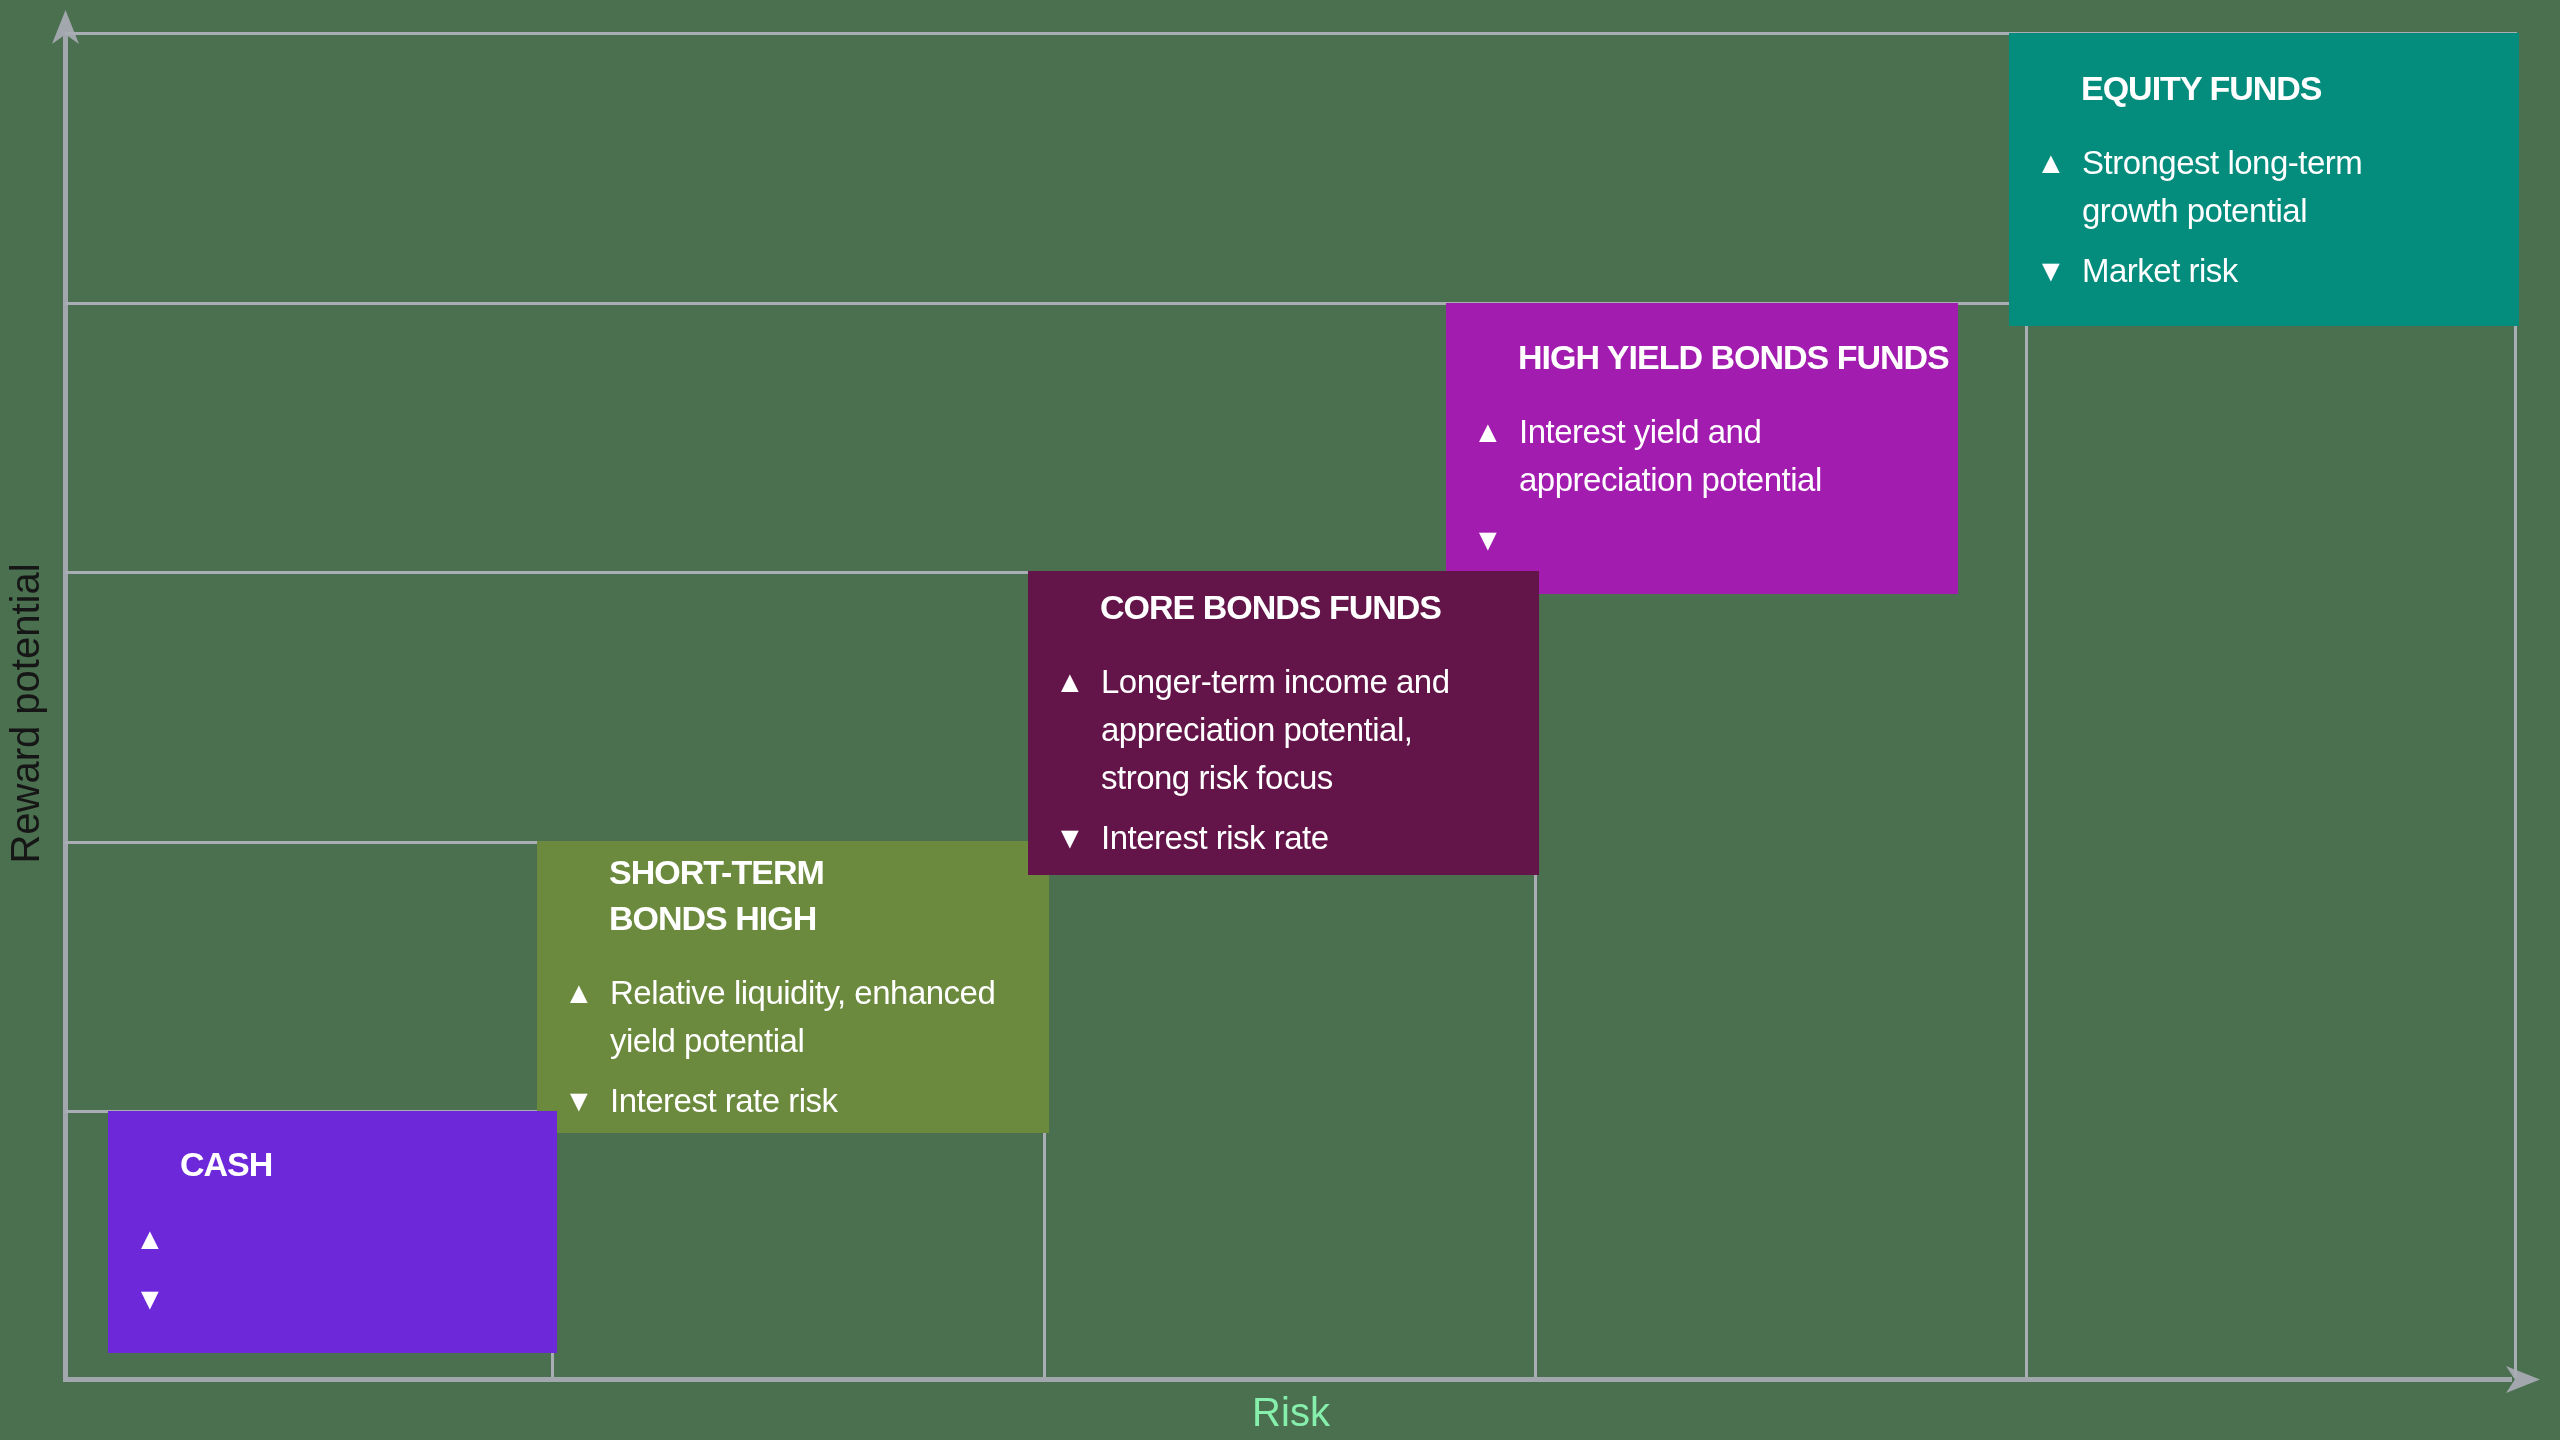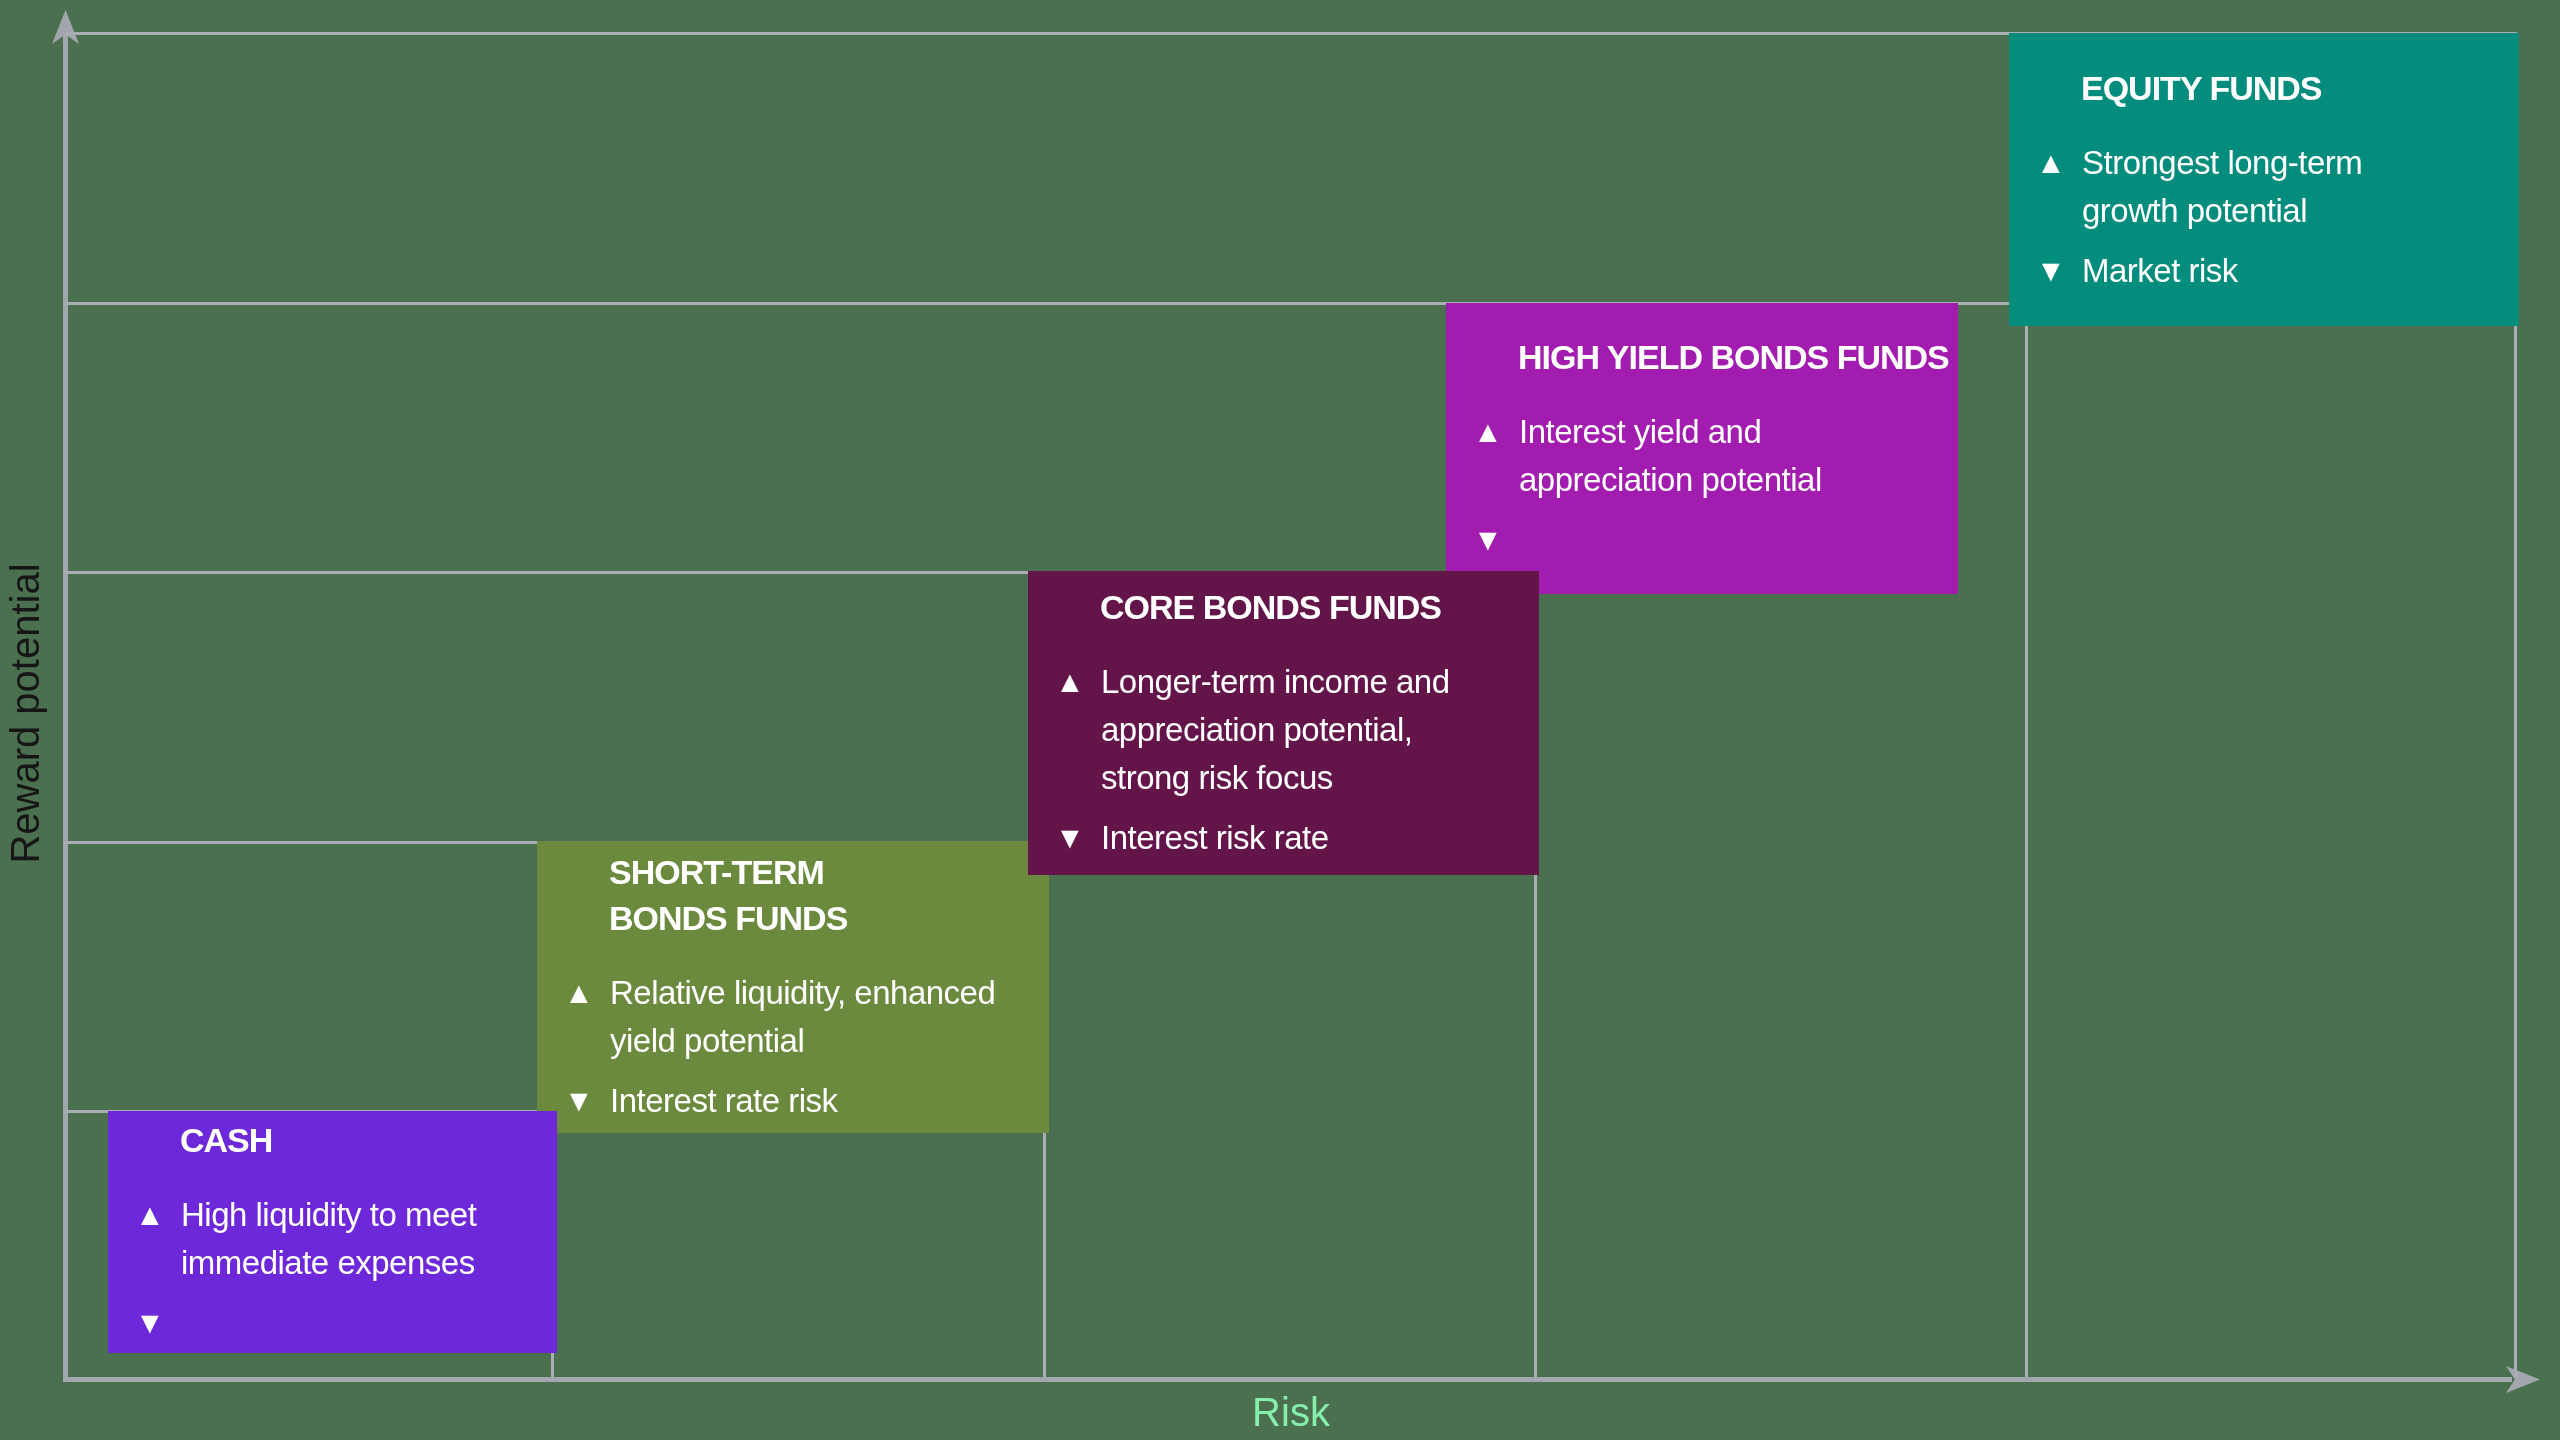--- a/index.html
+++ b/index.html
@@ -138,41 +138,39 @@
       </div>
       <div class="bullet">
         <span class="tri">▼</span>
         <span class="btext">Interest risk rate</span>
       </div>
     </div>
   </div>
 
   <div class="fund-box" style="left: 537px; top: 841px; width: 512px; height: 292px; z-index: 2; background-color: rgb(108, 138, 62);">
     <div class="fund-title">SHORT-TERM
-BONDS FUNDS</div>
+BONDS HIGH</div>
     <div class="bullets">
       <div class="bullet">
         <span class="tri">▲</span>
         <span class="btext">Relative liquidity, enhanced
 yield potential</span>
       </div>
       <div class="bullet">
         <span class="tri">▼</span>
         <span class="btext">Interest rate risk</span>
       </div>
     </div>
   </div>
 
   <div class="fund-box" style="left: 108px; top: 1111px; width: 449px; height: 242px; z-index: 5; background-color: #6d28d9;">
     <div class="fund-title">CASH</div>
     <div class="bullets">
       <div class="bullet">
         <span class="tri">▲</span>
-        <span class="btext">High liquidity to meet
-immediate expenses</span>
       </div>
       <div class="bullet">
         <span class="tri">▼</span>
       </div>
     </div>
   </div>
 
   <div class="x-label" style="color: #86efac;">Risk</div>
   <div class="y-label-wrap">
     <span style="color: rgb(22, 22, 22);">Reward potential</span>

